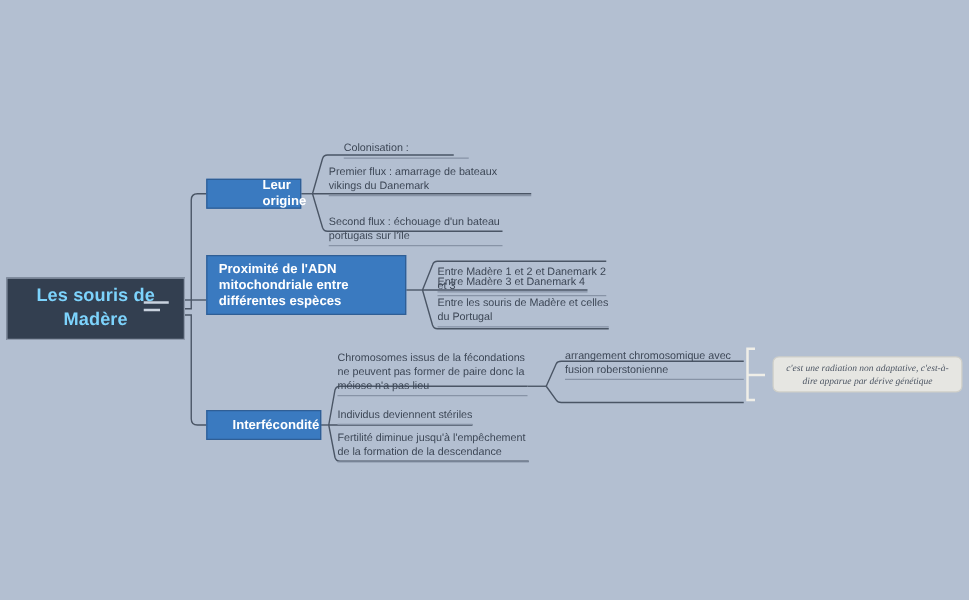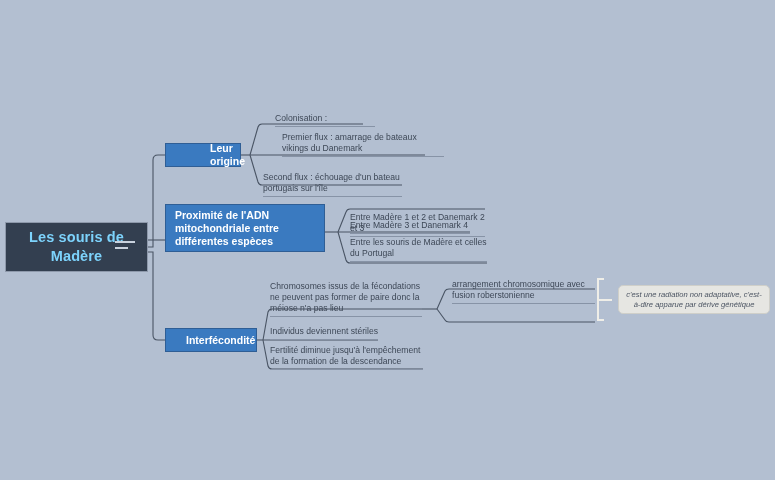--- a/index.html
+++ b/index.html
@@ -91,21 +91,21 @@
     color: #3d4756;
     font-size: 8.6px;
     line-height: 11px;
     border-bottom: 1px solid #8793a6;
     padding-bottom: 2px;
     box-sizing: border-box;
   }
 
   
   #leaf-colonisation   { left: 275px; top: 113px; width: 100px; }
-  #leaf-premier-flux   { left: 263px; top: 132px; width: 162px; margin-left: 19px; }
+  #leaf-premier-flux   { left: 263px; top: 132px; width: 162px; }
   #leaf-second-flux    { left: 263px; top: 160px; width: 139px; margin-top: 12px; }
 
   
   #leaf-adn-1 { left: 350px; top: 200px; width: 135px; margin-top: 12px; }
   #leaf-adn-2 { left: 350px; top: 220px; width: 120px; }
   #leaf-adn-3 { left: 350px; top: 237px; width: 137px; }
 
   
   #leaf-chromosomes { left: 270px; top: 281px; width: 152px; }
   #leaf-steriles    { left: 270px; top: 326px; width: 108px; }
@@ -123,20 +123,21 @@
     width: 152px;
     height: 29px;
     background: #e6e6e2;
     border: 1px solid #cfcfc9;
     border-radius: 5px;
     box-sizing: border-box;
     display: flex;
     align-items: center;
     justify-content: center;
     padding: 0 6px;
+    font-family: Liberation Serif, serif;
   }
   .callout-text {
     color: #4b5462;
     font-size: 7.6px;
     line-height: 10px;
     font-style: italic;
     text-align: center;
   }
 </style>
 </head>

